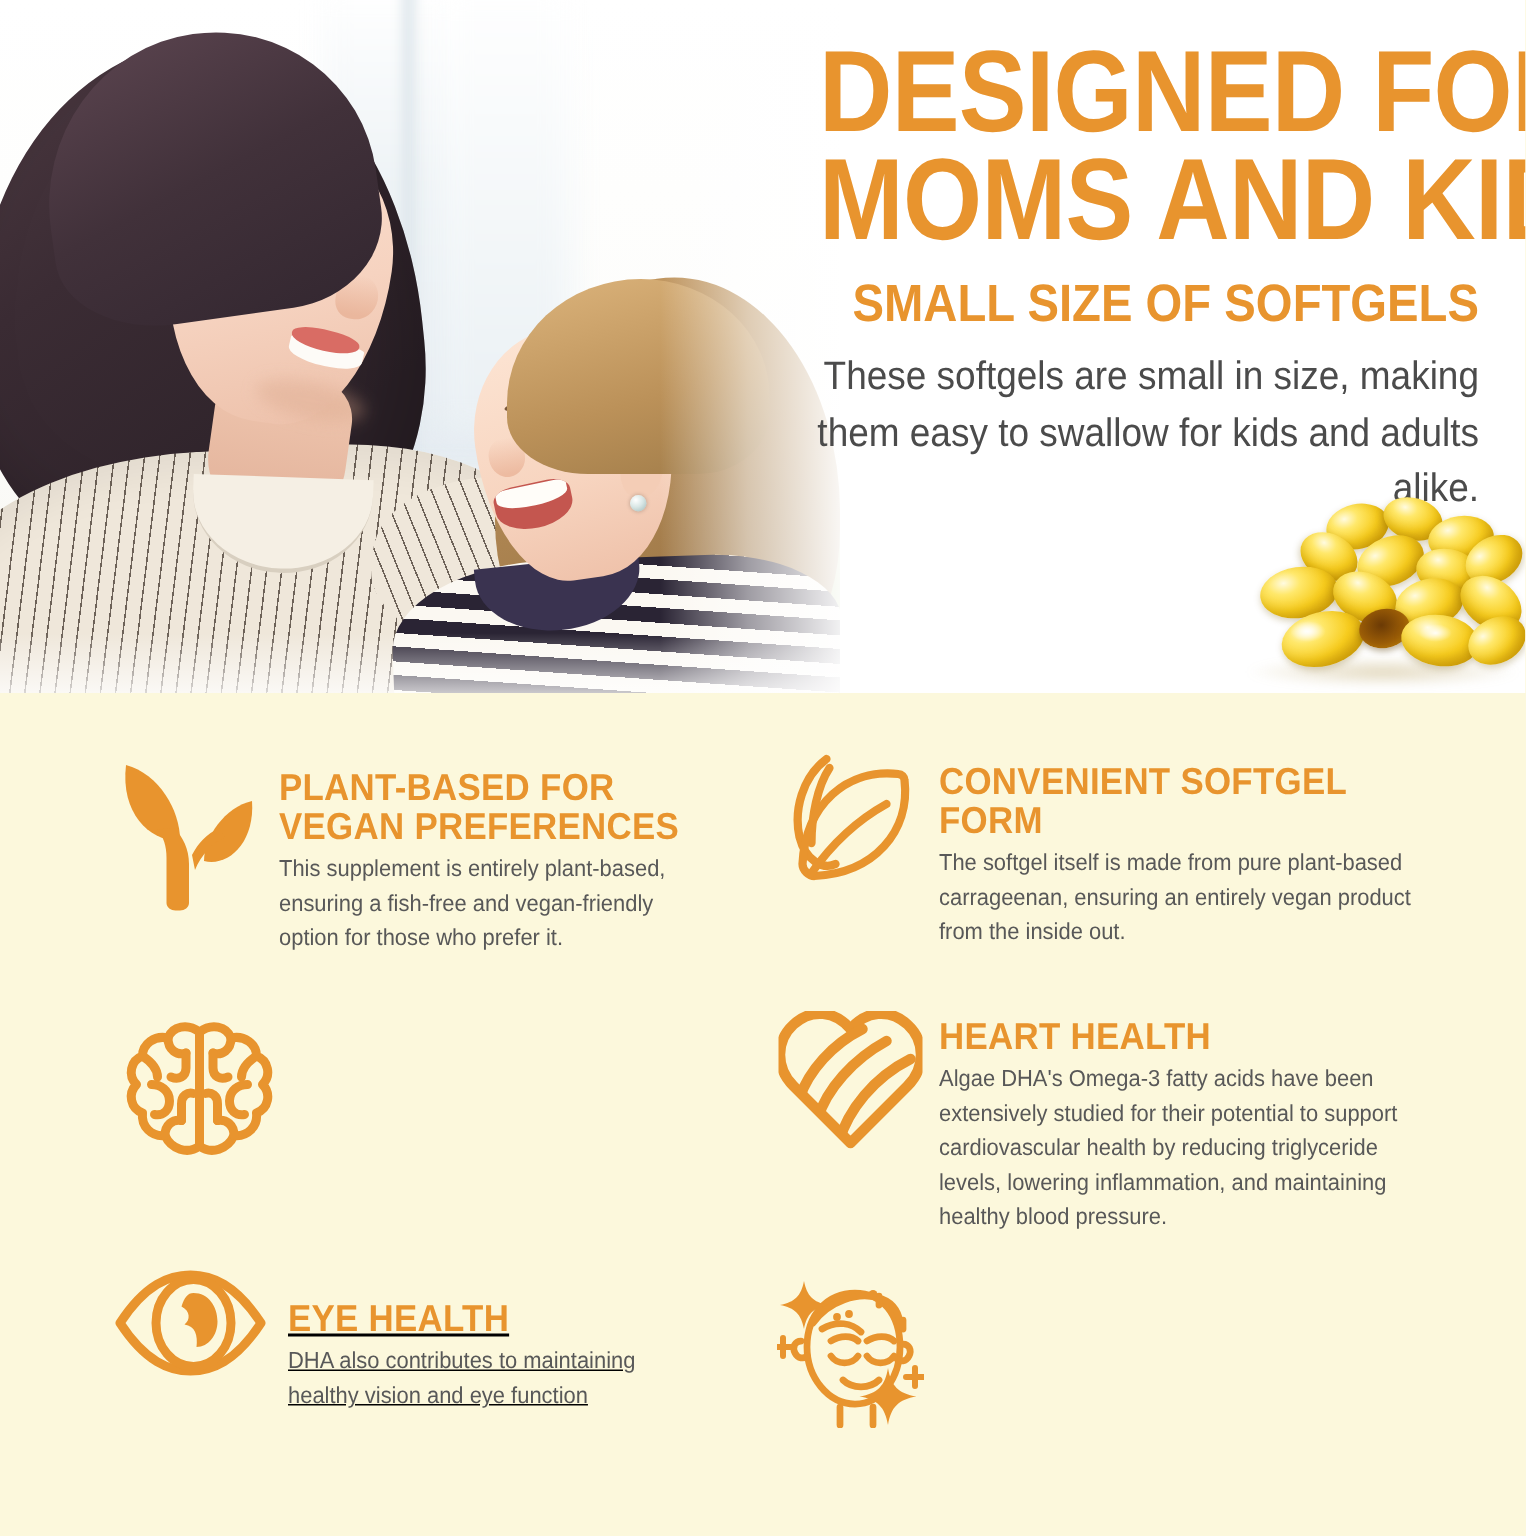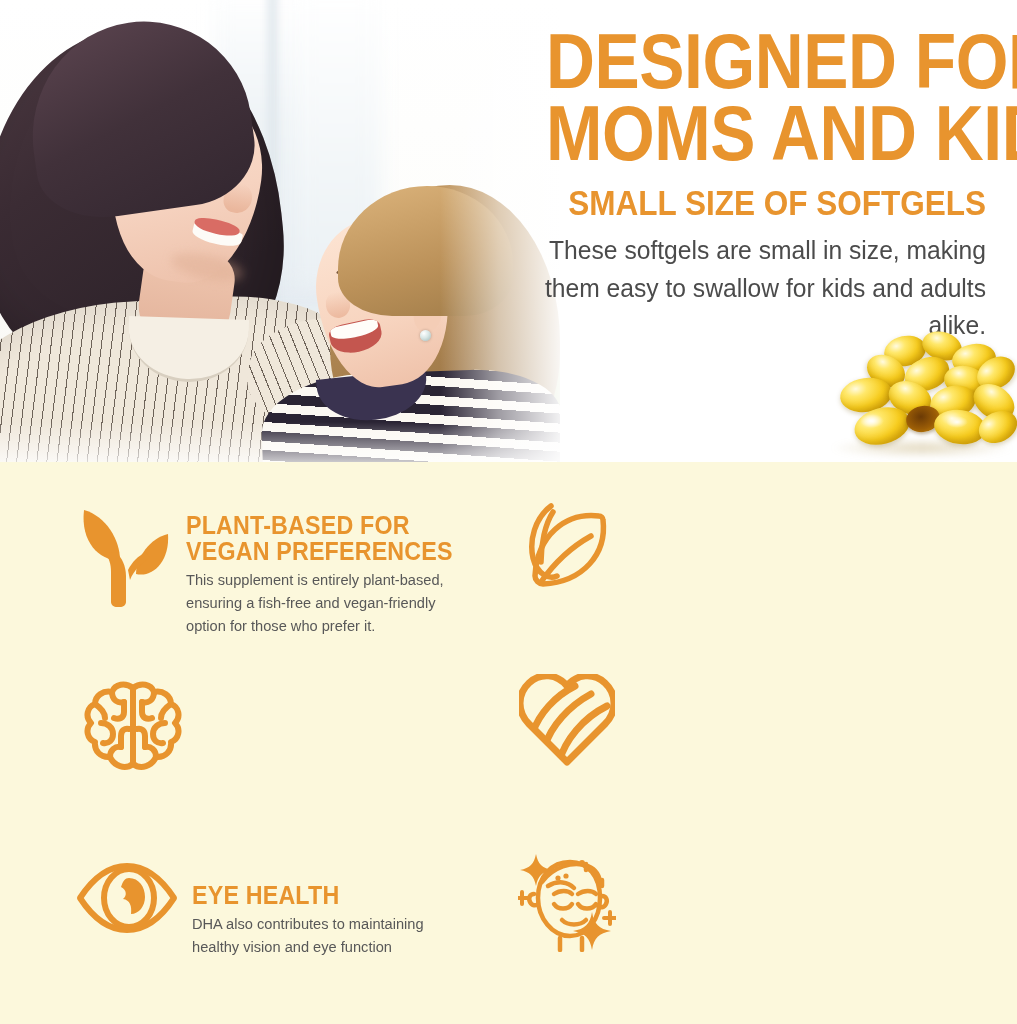--- a/index.html
+++ b/index.html
@@ -427,21 +427,21 @@
     font-size: 15.4px;
     line-height: 1.5;
     margin-top: 4px;
     transform: scaleX(.95);
     transform-origin: left center;
   }
 
   
   #feat-plant { left: 0;  top: 38px;  width: 420px; }
   #feat-brain { left: 0;  top: 216px; width: 420px; }
-  #feat-eye   { left: 0;  top: 400px; width: 420px; }
+  #feat-eye   { left: 0;  top: 384px; width: 420px; text-decoration: underline; }
   
   #feat-softgel { left: 0; top: 38px;  width: 470px; }
   #feat-heart   { left: 0; top: 212px; width: 470px; }
   #feat-skin    { left: 0; top: 390px; width: 470px; }
 
   #feat-plant   .f-icon { width: 124px; }
   #feat-brain   .f-icon { width: 142px; }
   #feat-eye     .f-icon { width: 130px; }
   #feat-softgel .f-icon { width: 118px; }
   #feat-heart   .f-icon { width: 118px; }
@@ -604,38 +604,46 @@
         <div class="f-icon">
           <svg width="92" height="94" viewBox="0 0 92 94">
             <g fill="none" stroke="#E8942E" stroke-width="5.5" stroke-linecap="round" stroke-linejoin="round">
               <path d="M30 6 C14 18, 8 40, 12 58 C16 74, 28 80, 36 76"></path>
               <path d="M20 62 C20 44, 24 24, 32 12"></path>
               <path d="M78 16 C44 12, 16 36, 14 76 C14 80, 18 84, 22 84 C62 82, 86 54, 82 20 C82 18, 80 16, 78 16 Z"></path>
               <path d="M20 82 C34 62, 52 46, 70 36"></path>
             </g>
           </svg>
         </div>
+        <div class="f-text">
+          <div class="f-title">CONVENIENT SOFTGEL FORM</div>
+          <div class="f-desc">The softgel itself is made from pure plant-based carrageenan, ensuring an entirely vegan product from the inside out.</div>
+        </div>
       </div>
 
       <div class="feature" id="feat-heart">
         <div class="f-icon">
           <svg width="96" height="92" viewBox="0 0 96 92">
             <defs>
               <clipPath id="heartClip">
                 <path d="M48 88 L10 50 C-2 38, -2 20, 10 9 C22 -2, 38 0, 48 12 C58 0, 74 -2, 86 9 C98 20, 98 38, 86 50 Z"></path>
               </clipPath>
             </defs>
             <path d="M48 88 L10 50 C-2 38, -2 20, 10 9 C22 -2, 38 0, 48 12 C58 0, 74 -2, 86 9 C98 20, 98 38, 86 50 Z" fill="none" stroke="#E8942E" stroke-width="7" stroke-linejoin="round"></path>
             <g clip-path="url(#heartClip)" fill="none" stroke="#E8942E" stroke-width="7" stroke-linecap="round">
               <path d="M14 58 C20 40, 36 22, 56 12"></path>
               <path d="M26 72 C32 52, 50 32, 72 20"></path>
               <path d="M40 88 C46 66, 64 44, 88 32"></path>
               <path d="M56 96 C62 76, 80 56, 100 46"></path>
             </g>
           </svg>
+        </div>
+        <div class="f-text">
+          <div class="f-title">HEART HEALTH</div>
+          <div class="f-desc">Algae DHA's Omega-3 fatty acids have been extensively studied for their potential to support cardiovascular health by reducing triglyceride levels, lowering inflammation, and maintaining healthy blood pressure.</div>
         </div>
       </div>
 
       <div class="feature" id="feat-skin">
         <div class="f-icon">
           <svg width="98" height="100" viewBox="0 0 98 100">
             <g fill="none" stroke="#E8942E" stroke-width="4.5" stroke-linecap="round" stroke-linejoin="round">
               <path d="M20 46 C20 24, 34 10, 52 10 C70 10, 82 24, 82 46 C82 66, 70 84, 52 84 C34 84, 20 66, 20 46 Z"></path>
               <path d="M24 30 C34 16, 54 8, 70 14 C78 17, 82 24, 82 32"></path>
               <path d="M30 34 C40 28, 50 30, 56 36"></path>

